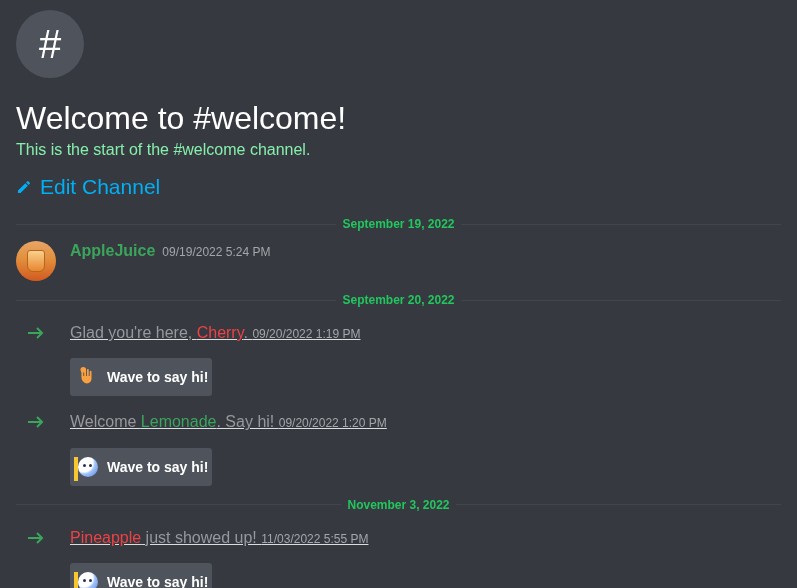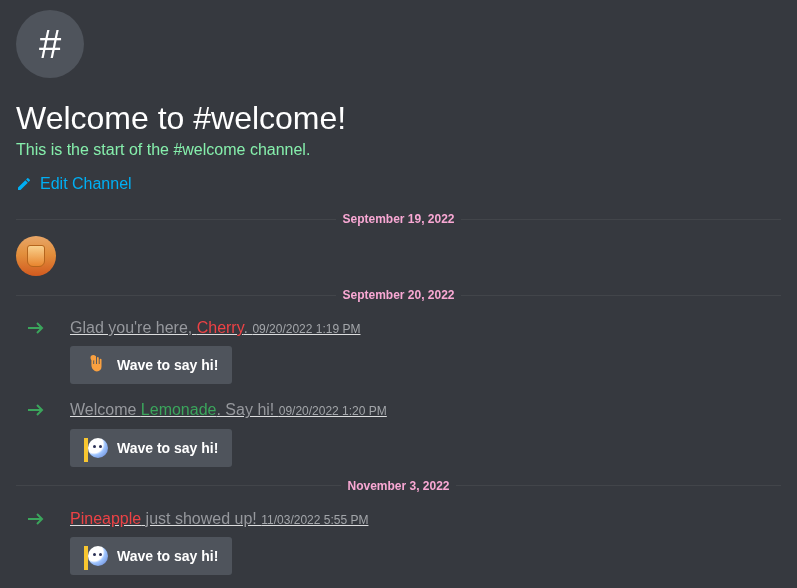--- a/index.html
+++ b/index.html
@@ -14,46 +14,46 @@
       overflow: hidden;
     }
     .channel-start { margin: 2px 0 16px; }
     .hash-circle {
       width: 68px; height: 68px; border-radius: 50%;
       background: #4f545c; display: flex; align-items: center; justify-content: center;
       font-size: 40px; color: #fff; font-weight: 500;
     }
     .page-title { font-size: 32px; font-weight: 400; color: #fff; margin: 22px 0 4px; }
     .page-subtitle { color: #86efac; font-size: 16px; margin-bottom: 10px; }
-    .edit-link { display: inline-flex; align-items: center; gap: 8px; color: #00aff4; cursor: pointer; font-size: 16px; margin: 6px 0 2px; }
+    .edit-link { display: inline-flex; align-items: center; gap: 8px; color: #00aff4; cursor: pointer; font-size: 21px; margin: 6px 0 2px; }
     .edit-link svg { width: 16px; height: 16px; fill: #00aff4; }
     .divider { display: flex; align-items: center; margin: 12px 0 6px; }
     .divider::before, .divider::after { content: ""; flex: 1; height: 1px; background: #42454a; }
-    .divider-label { color: #f9a8d4; font-size: 12px; font-weight: 600; padding: 0 6px; }
+    .divider-label { color: #22c55e; font-size: 12px; font-weight: 600; padding: 0 6px; }
     .msg { display: flex; gap: 14px; margin-top: 10px; }
     .avatar { width: 40px; height: 40px; border-radius: 50%; overflow: hidden; flex-shrink: 0; }
     .avatar-inner { width: 100%; height: 100%; background: linear-gradient(180deg,#e8a668 0%, #e28f3c 45%, #d25a1f 100%); display:flex; align-items:center; justify-content:center; }
     .glass { width: 18px; height: 22px; background: linear-gradient(180deg,#f9d08c,#e8862f); border-radius: 3px 3px 6px 6px; border:1px solid #b5651d; }
     .msg-body { flex: 1; }
     .author-line { display: flex; align-items: baseline; gap: 7px; }
     .author-name { font-weight: 600; line-height: 1.3; }
     .ts { color: #a3a6aa; font-size: 12px; }
     .content { color: #dcddde; margin-top: 1px; line-height: 1.4; }
     .bold { font-weight: 700; color: #fff; }
     .emoji-apple { display: inline-flex; vertical-align: -4px; }
     .edited { color: #a3a6aa; font-size: 10px; }
     .sysmsg { display: flex; gap: 14px; margin-top: 14px; }
     .sys-icon { width: 40px; display: flex; justify-content: center; align-items: flex-start; padding-top: 3px; }
     .sys-icon svg { width: 18px; height: 18px; }
     .sys-body { flex: 1; text-decoration: underline; }
     .sys-text { color: #96989d; }
     .wave-btn {
       display: inline-flex; align-items: center; gap: 9px;
-      background: #4f545c; border-radius: 3px; padding: 7px 14px;
-      margin-top: 7px; cursor: pointer; font-weight: 600; color: #fff; font-size: 14px;
+      background: #4f545c; border-radius: 3px; padding: 7px 4px;
+      margin-top: 14px; cursor: pointer; font-weight: 600; color: #fff; font-size: 14px;
     }
     .wave-btn .wave-icon { width: 24px; height: 24px; display:flex; align-items:center; justify-content:center; }
     .sticker-banner { width:4px; height:24px; background:#f8c630; position:absolute; left:0; }
     .sticker-wrap { position:relative; display:flex; }
     .sticker-wrap .blob { width:20px; height:20px; margin-left:4px; border-radius:50%; background:radial-gradient(circle at 30% 30%, #fff 0%, #fff 45%, #9fc5ff 55%, #5b7acb 100%); position:relative; }
     .sticker-wrap .blob::before, .sticker-wrap .blob::after { content:""; position:absolute; width:3px; height:3px; background:#2a2f55; border-radius:50%; top:7px; }
     .sticker-wrap .blob::before { left:5px; }
     .sticker-wrap .blob::after { left:11px; }
   </style>
 </head>
@@ -75,20 +75,24 @@
   <span class="divider-label">September 19, 2022</span>
 </div>
 
 <div class="msg">
   <div class="avatar">
     <div class="avatar-inner">
         <div class="glass"></div>
       </div>
   </div>
   <div class="msg-body">
+    <div class="author-line">
+      <span class="author-name" style="color:#3ba55c">AppleJuice</span>
+      <span class="ts">09/19/2022 5:24 PM</span>
+    </div>
   </div>
 </div>
 
 <div class="divider">
   <span class="divider-label">September 20, 2022</span>
 </div>
 
 <div class="sysmsg">
   <div class="sys-icon">
     <svg viewBox="0 0 18 18">

